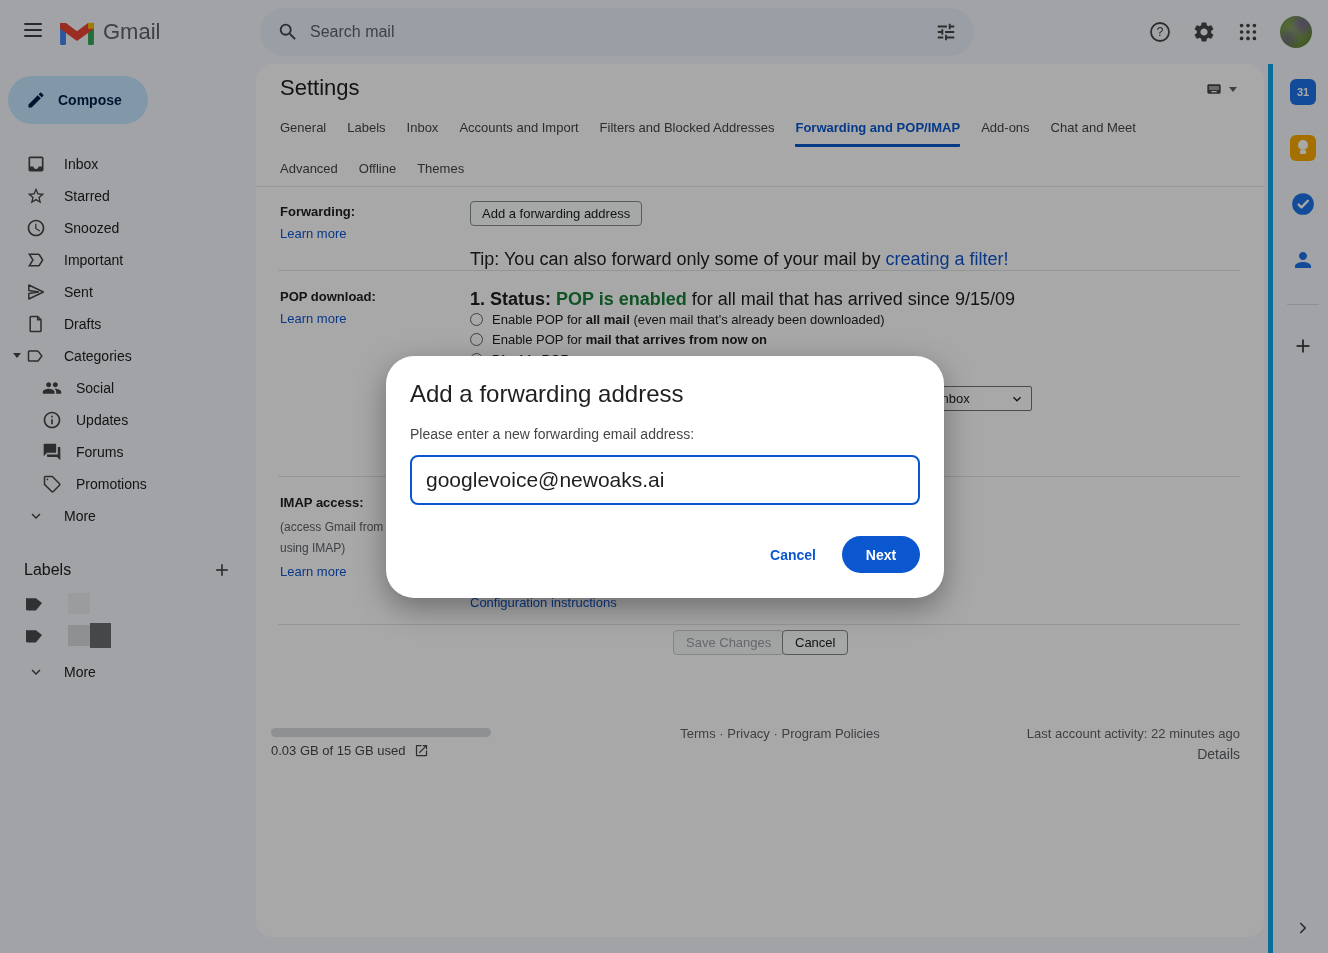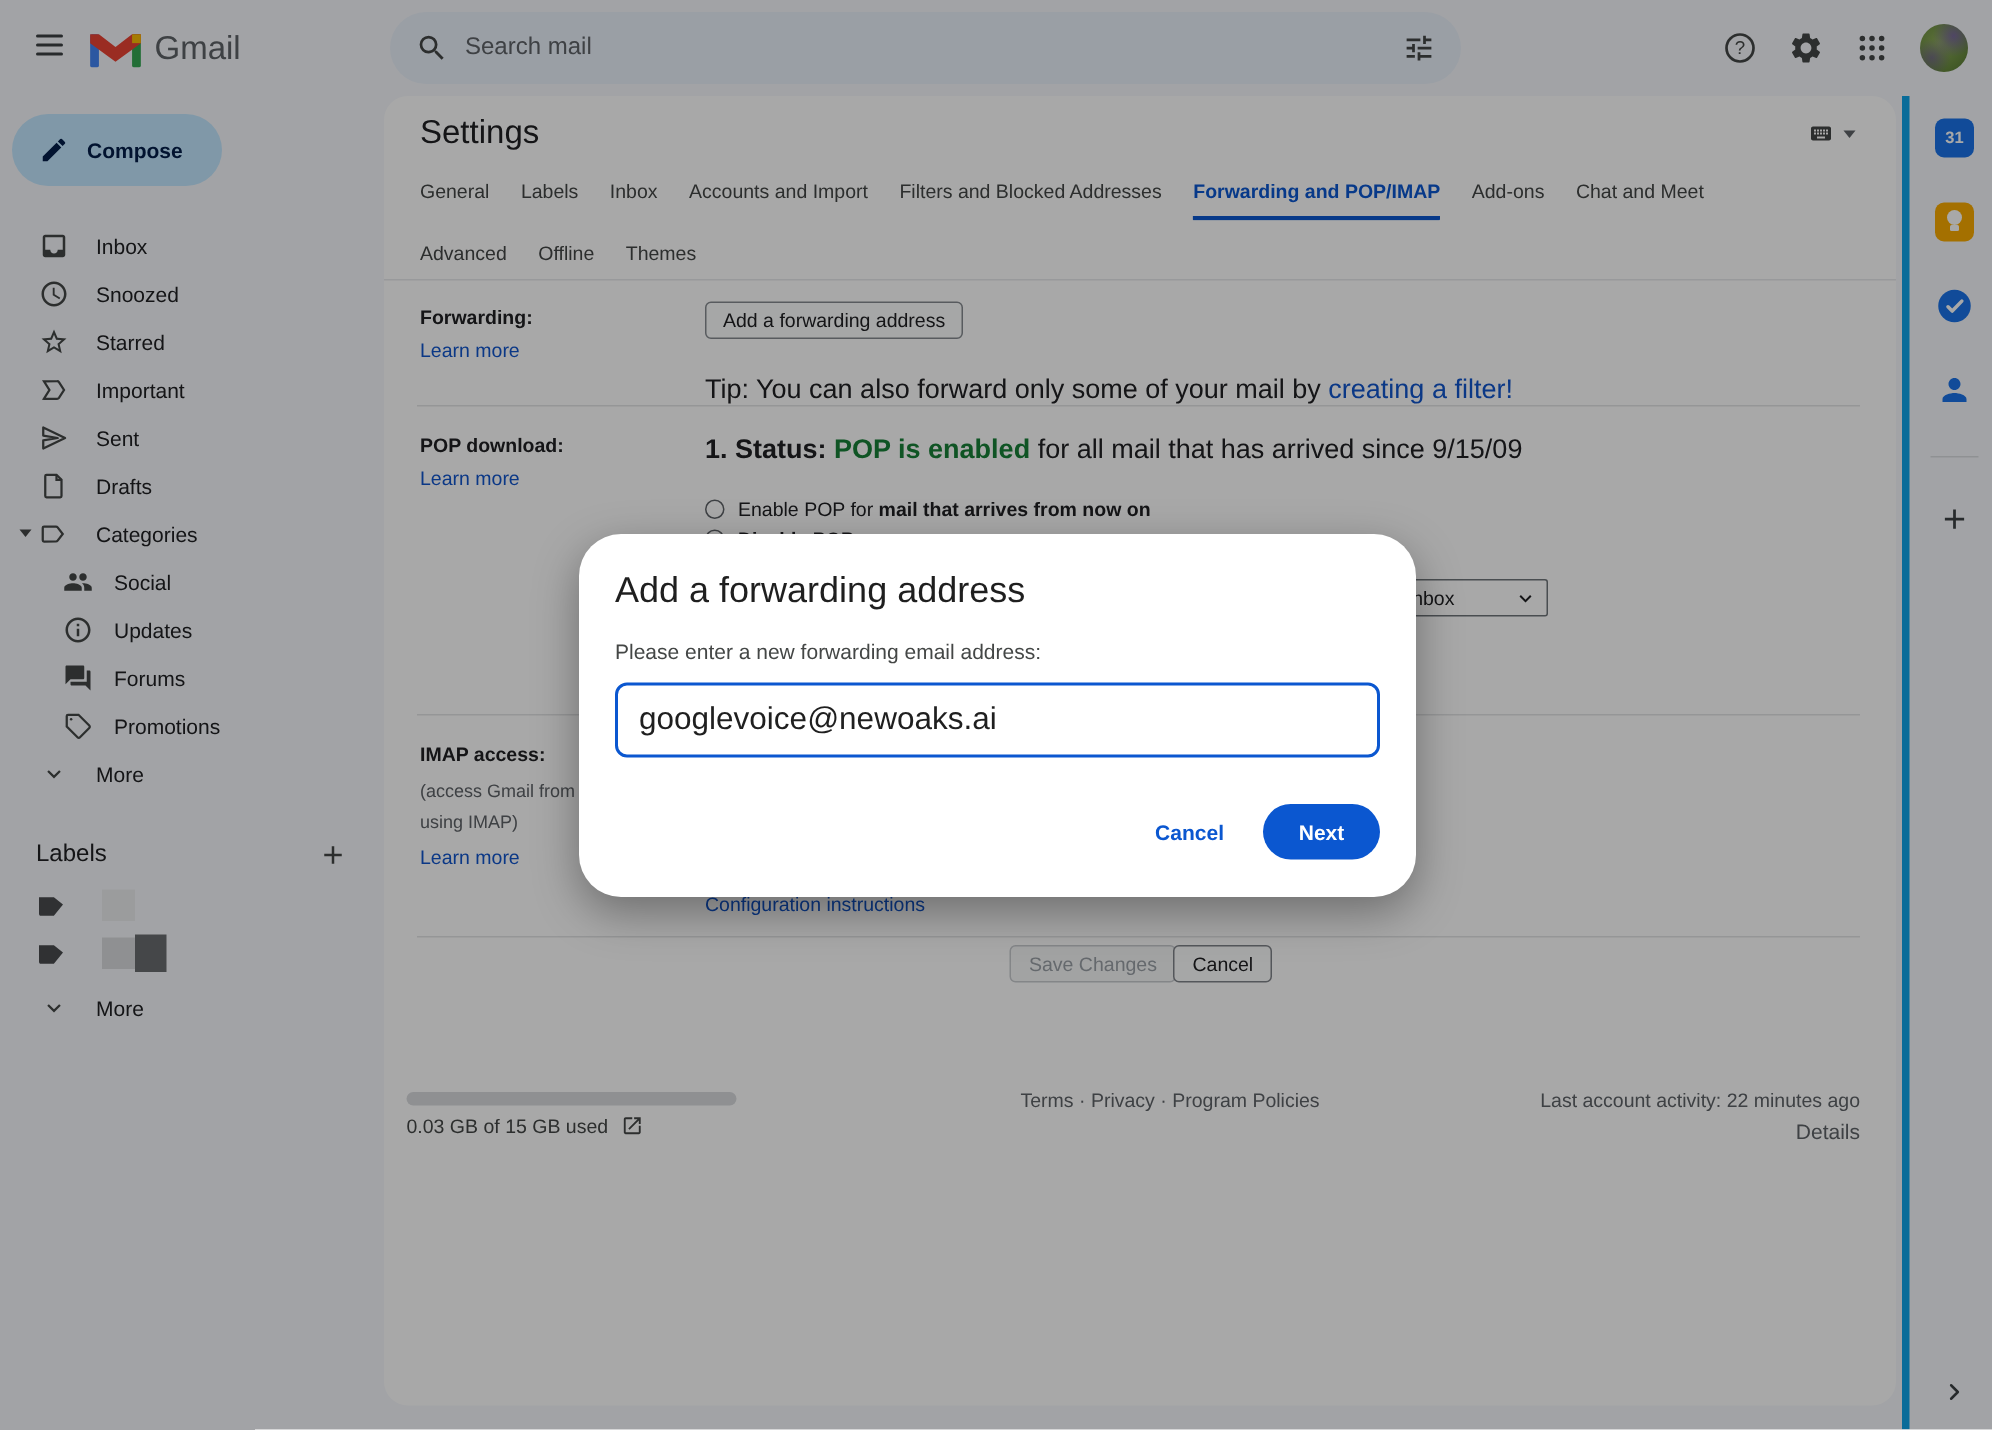--- a/index.html
+++ b/index.html
@@ -170,32 +170,32 @@
         <span class="nicon">
             <svg width="20" height="20" viewBox="0 0 24 24" fill="currentColor">
               <path d="M19 3H5c-1.1 0-2 .9-2 2v14c0 1.1.9 2 2 2h14c1.1 0 2-.9 2-2V5c0-1.1-.9-2-2-2zm0 12h-4c0 1.66-1.35 3-3 3s-3-1.34-3-3H5V5h14v10z"></path>
             </svg>
           </span>
         <span>Inbox</span>
       </div>
       <div class="nav-item">
         <span class="nicon">
             <svg width="20" height="20" viewBox="0 0 24 24" fill="currentColor">
+              <path d="M22 9.24l-7.19-.62L12 2 9.19 8.63 2 9.24l5.46 4.73L5.82 21 12 17.27 18.18 21l-1.63-7.03L22 9.24zM12 15.4l-3.76 2.27 1-4.28-3.32-2.88 4.38-.38L12 6.1l1.71 4.04 4.38.38-3.32 2.88 1 4.28L12 15.4z"></path>
+            </svg>
+          </span>
+        <span>Starred</span>
+      </div>
+      <div class="nav-item">
+        <span class="nicon">
+            <svg width="20" height="20" viewBox="0 0 24 24" fill="currentColor">
               <path d="M11.99 2C6.47 2 2 6.48 2 12s4.47 10 9.99 10C17.52 22 22 17.52 22 12S17.52 2 11.99 2zM12 20c-4.42 0-8-3.58-8-8s3.58-8 8-8 8 3.58 8 8-3.58 8-8 8zm.5-13H11v6l5.25 3.15.75-1.23-4.5-2.67z"></path>
             </svg>
           </span>
         <span>Snoozed</span>
-      </div>
-      <div class="nav-item">
-        <span class="nicon">
-            <svg width="20" height="20" viewBox="0 0 24 24" fill="currentColor">
-              <path d="M22 9.24l-7.19-.62L12 2 9.19 8.63 2 9.24l5.46 4.73L5.82 21 12 17.27 18.18 21l-1.63-7.03L22 9.24zM12 15.4l-3.76 2.27 1-4.28-3.32-2.88 4.38-.38L12 6.1l1.71 4.04 4.38.38-3.32 2.88 1 4.28L12 15.4z"></path>
-            </svg>
-          </span>
-        <span>Starred</span>
       </div>
       <div class="nav-item">
         <span class="nicon">
             <svg width="20" height="20" viewBox="0 0 24 24" fill="none" stroke="currentColor" stroke-width="1.8">
               <path d="M4 19l10.5.01c.6 0 1.14-.3 1.47-.76L20 12l-4.03-6.25A1.8 1.8 0 0 0 14.5 5L4 5.01 8.34 12 4 19z"></path>
             </svg>
           </span>
         <span>Important</span>
       </div>
       <div class="nav-item">
@@ -331,20 +331,24 @@
     </div>
     <div class="divider" style="top:206px;"></div>
 
     <div class="sec-label" style="top:225px;">
       <b>POP download:</b>
       <span class="link">Learn more</span>
     </div>
     <div class="body13 abs" style="left:214px;top:225px;">
       <b>1. Status: </b><b style="color:#188038;">POP is enabled</b><span> for all mail that has arrived since 9/15/09</span>
     </div>
+    <div class="radio-row" style="top:246px;">
+      <span class="radio"></span>
+      <span><span>Enable POP for </span><b>all mail</b><span> (even mail that's already been downloaded)</span></span>
+    </div>
     <div class="radio-row" style="top:266px;">
       <span class="radio"></span>
       <span><span>Enable POP for </span><b>mail that arrives from now on</b><span></span></span>
     </div>
     <div class="radio-row" style="top:286px;">
       <span class="radio"></span>
       <span><span></span><b>Disable POP</b><span></span></span>
     </div>
     <div class="select">
       <span>keep Gmail's copy in the Inbox</span>

